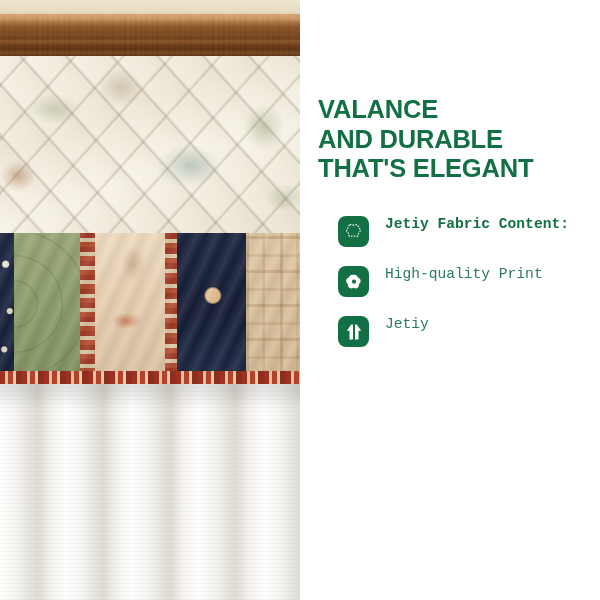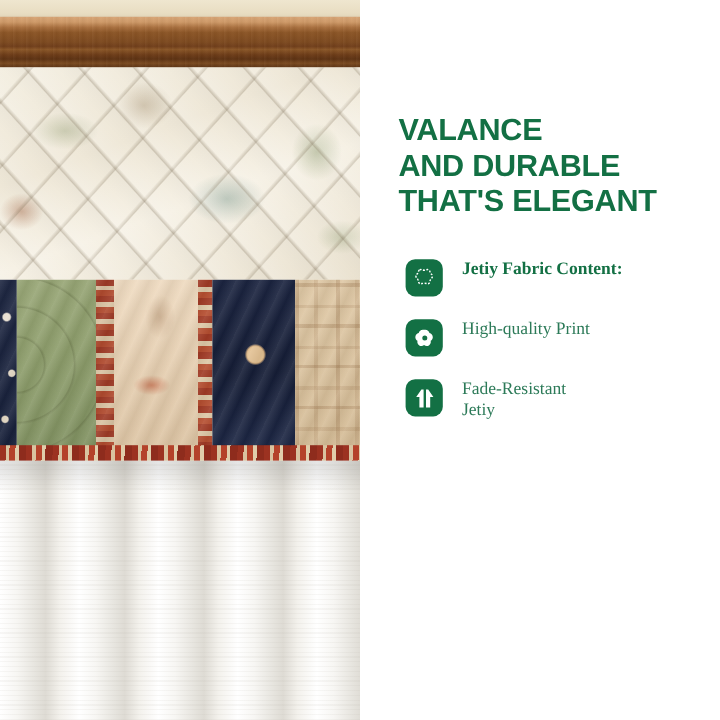--- a/index.html
+++ b/index.html
@@ -210,21 +210,21 @@
       linear-gradient(180deg, rgba(0,0,0,.10) 0 6px, rgba(0,0,0,0) 26px);
   }
 
   
   #content {
     width: 300px;
     height: 600px;
     background: #ffffff;
     position: relative;
     box-sizing: border-box;
-    padding: 0 14px 0 32px;
+    padding: 0 14px 0 18px;
   }
 
   #headline {
     margin: 0;
     padding-top: 95px;
     font-size: 25.5px;
     line-height: 1.16;
     font-weight: 700;
     letter-spacing: -0.2px;
     color: #137044;
@@ -259,21 +259,21 @@
     margin-right: 16px;
     margin-top: 2px;
   }
   .feat-icon svg { display: block; }
   .feat-text {
     font-size: 14.6px;
     line-height: 1.26;
     color: #2c7a58;
     font-weight: 400;
     padding-top: 1px;
-    font-family: Liberation Serif, serif;
+    font-family: Liberation Mono, monospace;
   }
   .feat-text .lead {
     font-weight: 700;
     color: #137044;
   }
   .feat-text .sub { display: block; }
 </style>
 </head>
 <body>
 
@@ -332,20 +332,19 @@
 
 
       <li class="feature">
         <span class="feat-icon">
           <svg width="20" height="20" viewBox="0 0 24 24">
             <path d="M6.6 21V10.6H3.4L8.6 3h2.2v18z" fill="#ffffff"></path>
             <path d="M17.4 21V10.6h3.2L15.4 3h-2.2v18z" fill="#ffffff"></path>
           </svg>
         </span>
         <span class="feat-text">
-          <span>Fade-Resistant</span>
           <span class="sub">Jetiy</span>
         </span>
       </li>
 
     </ul>
   </div>
 </div>
 
 </body></html>

